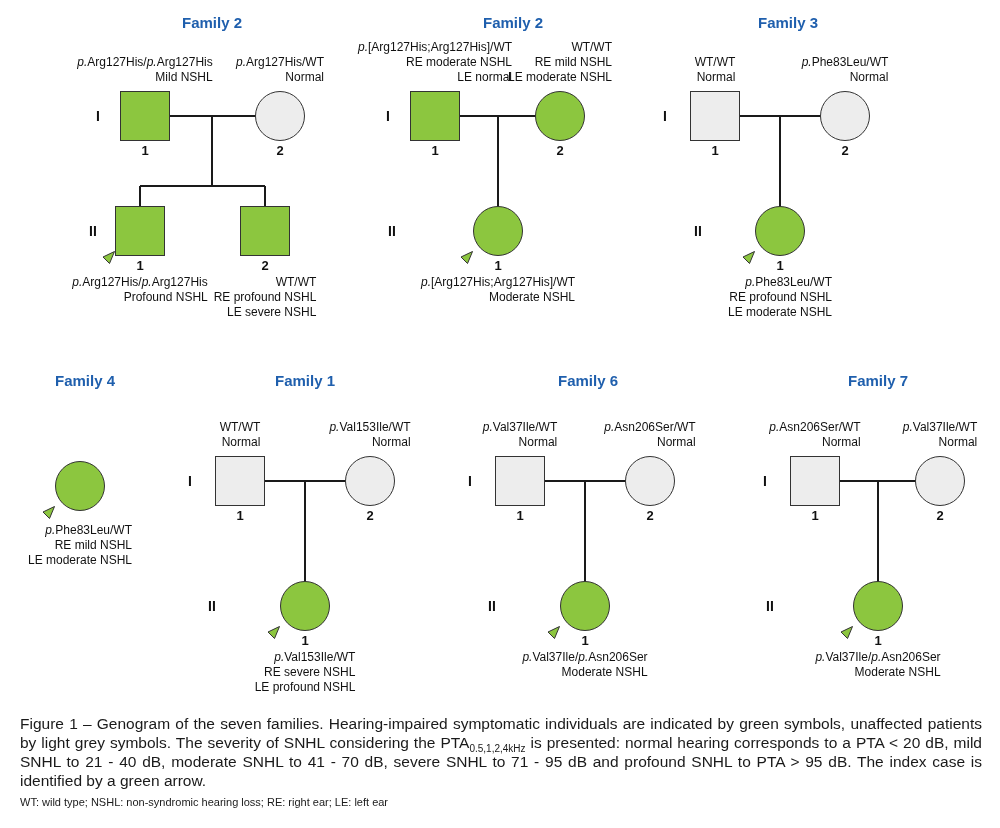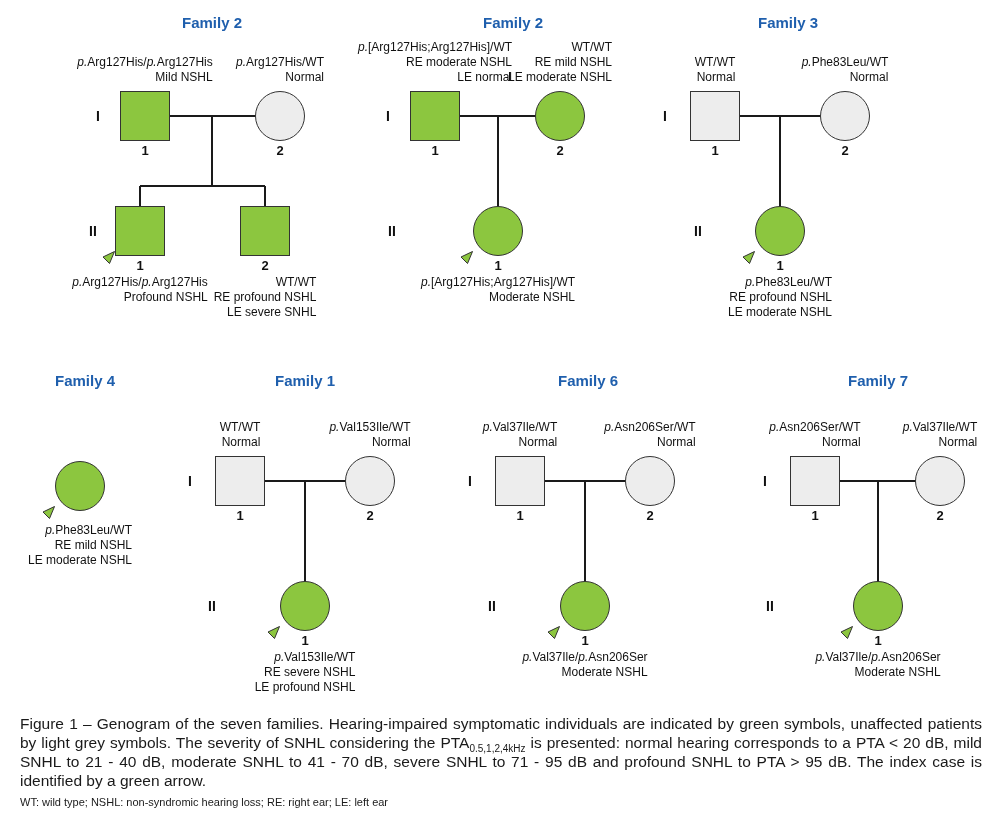--- a/index.html
+++ b/index.html
@@ -61,21 +61,21 @@
           </svg></div>
         <div class="ind-labels" style="left: 140px; top: 275px;">
           <div><i>p.</i>Arg127His/<i>p.</i>Arg127His</div>
           <div>Profound NSHL</div>
         </div>
         <div class="shape male affected" style="left: 240px; top: 206px;"></div>
         <div class="ind-number" style="left: 265px; top: 258px;">2</div>
         <div class="ind-labels" style="left: 265px; top: 275px;">
           <div>WT/WT</div>
           <div>RE profound NSHL</div>
-          <div>LE severe SNHL</div>
+          <div>LE severe NSHL</div>
         </div>
       </div>
       <div class="family">
         <div class="fam-title" style="left: 513px; top: 14px;">Family 2</div>
         <div class="pline" style="left: 435px; top: 115px; width: 125px; height: 2px;"></div>
         <div class="pline" style="left: 497px; top: 116px; width: 2px; height: 91px;"></div>
         <div class="gen-label" style="left: 388px; top: 116px;">I</div>
         <div class="gen-label" style="left: 392px; top: 231px;">II</div>
         <div class="shape male affected" style="left: 410px; top: 91px;"></div>
         <div class="ind-number" style="left: 435px; top: 143px;">1</div>

